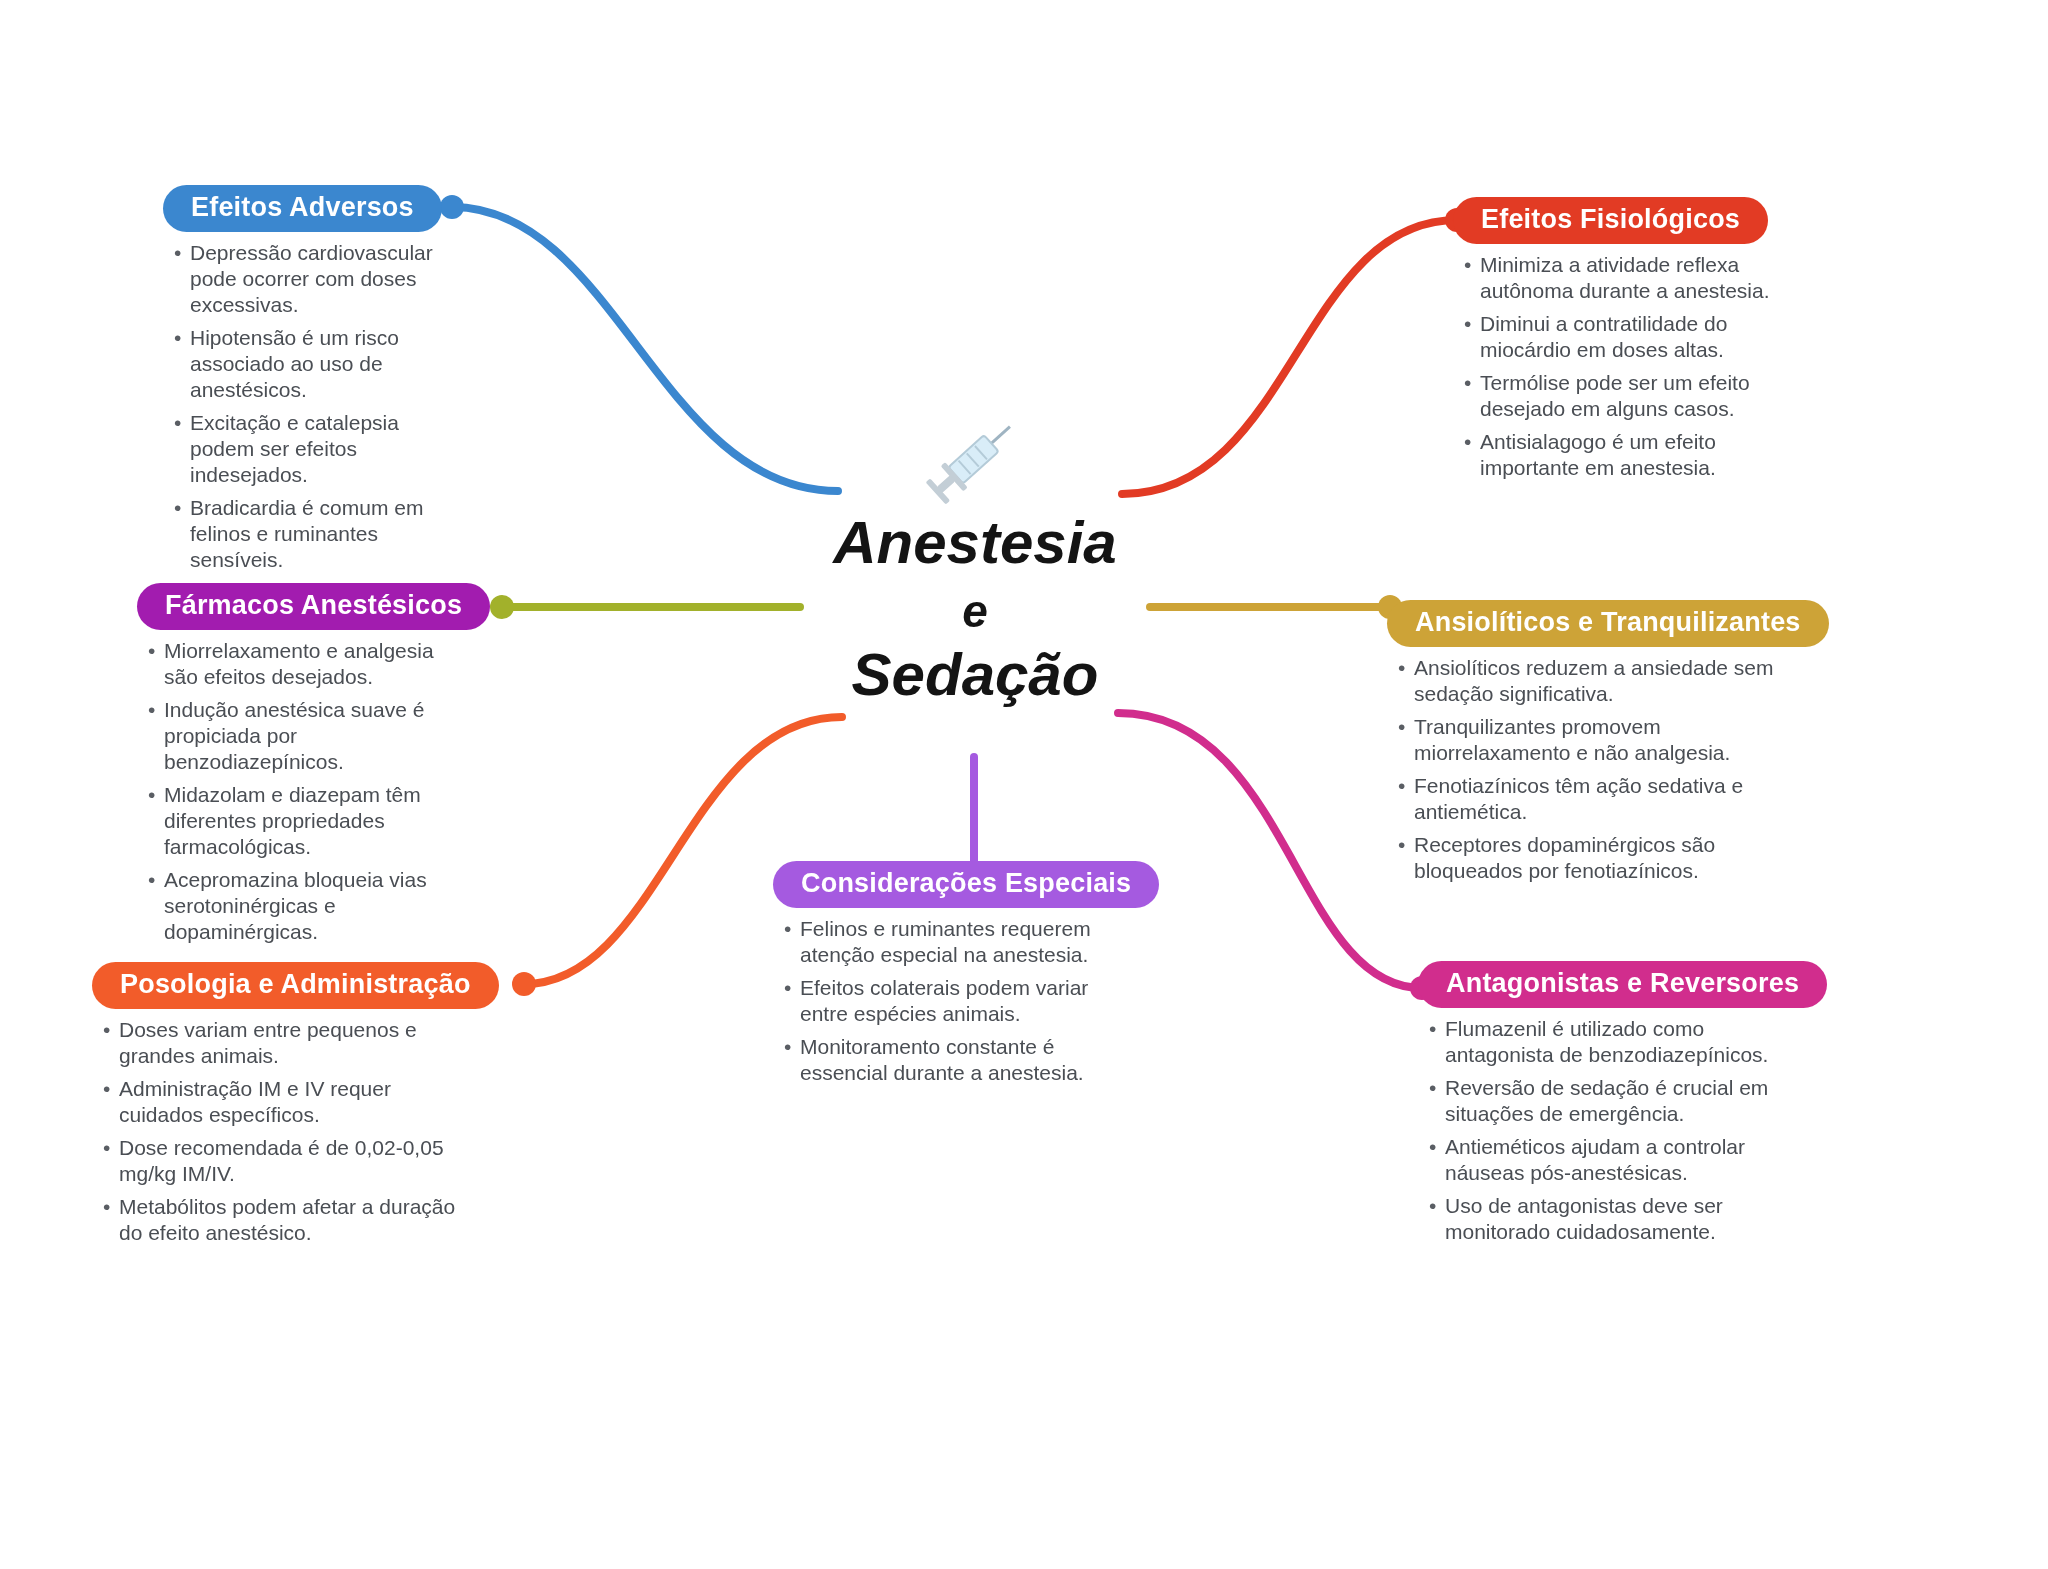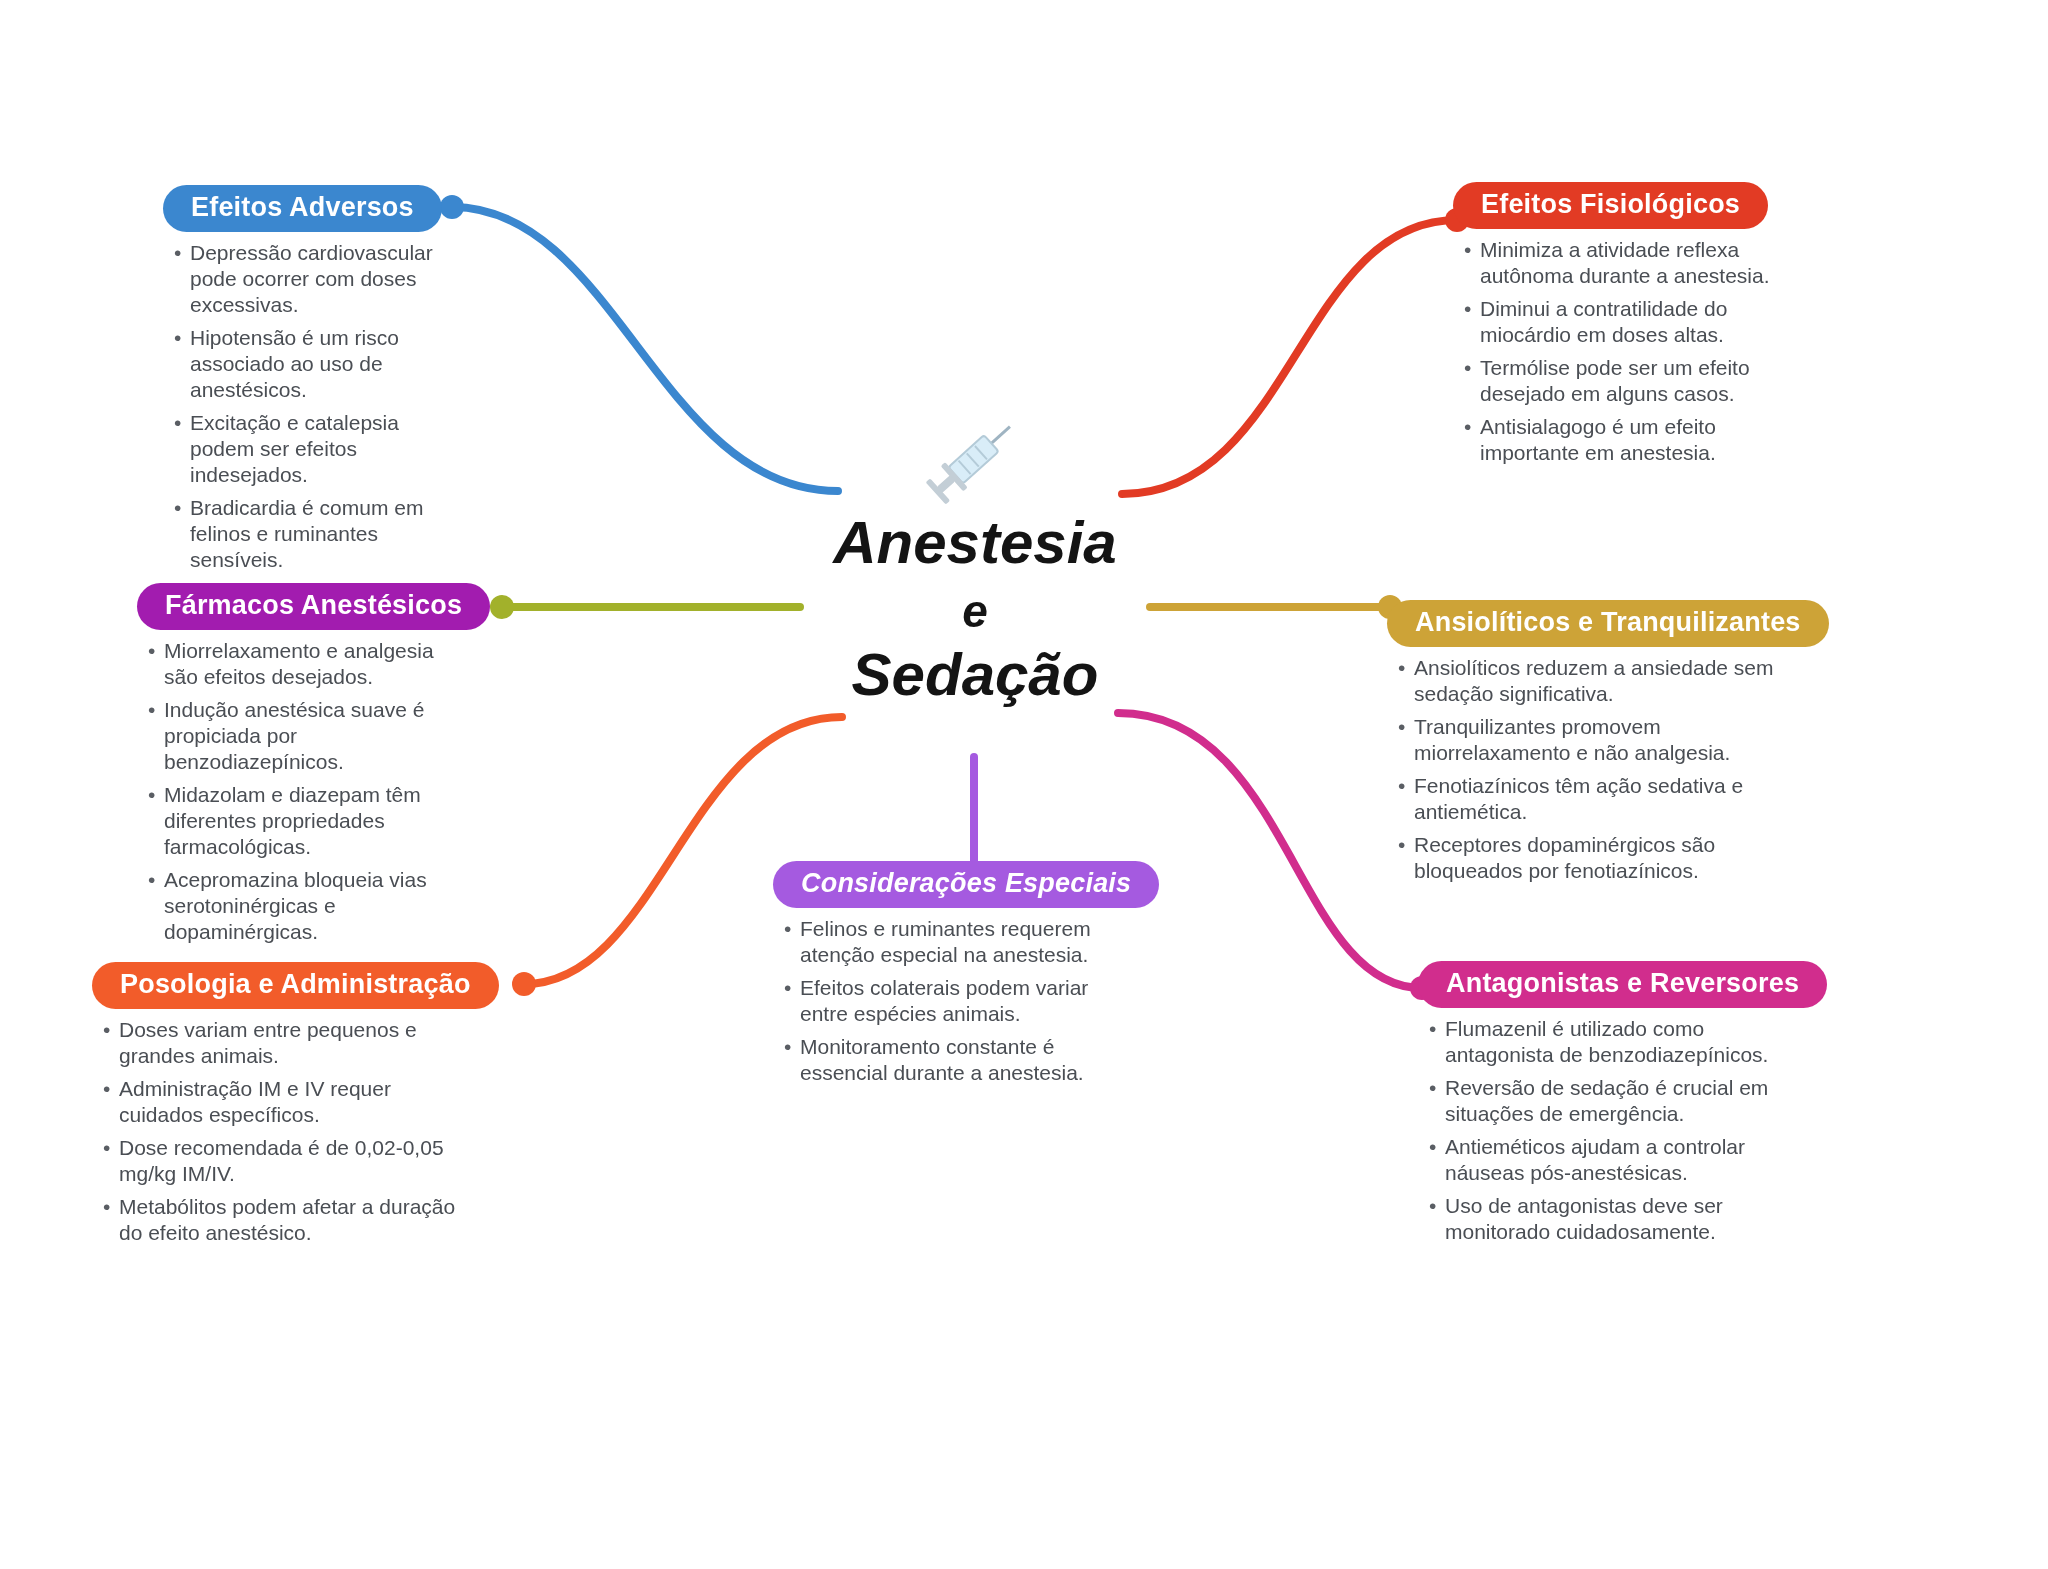--- a/index.html
+++ b/index.html
@@ -135,21 +135,21 @@
       <span>Posologia e Administração</span>
     </div>
     <ul class="bullets" style="width:376px">
       <li>Doses variam entre pequenos e grandes animais.</li>
       <li>Administração IM e IV requer cuidados específicos.</li>
       <li>Dose recomendada é de 0,02-0,05 mg/kg IM/IV.</li>
       <li>Metabólitos podem afetar a duração do efeito anestésico.</li>
     </ul>
   </section>
 
-  <section class="branch" style="left:1453px;top:182px;">
+  <section class="branch" style="left:1453px;top:197px;">
     <div class="pill" style="background-color: rgb(226, 59, 36);">
       <span>Efeitos Fisiológicos</span>
     </div>
     <ul class="bullets" style="width:336px">
       <li>Minimiza a atividade reflexa autônoma durante a anestesia.</li>
       <li>Diminui a contratilidade do miocárdio em doses altas.</li>
       <li>Termólise pode ser um efeito desejado em alguns casos.</li>
       <li>Antisialagogo é um efeito importante em anestesia.</li>
     </ul>
   </section>
@@ -172,21 +172,21 @@
     </div>
     <ul class="bullets" style="width:382px">
       <li>Flumazenil é utilizado como antagonista de benzodiazepínicos.</li>
       <li>Reversão de sedação é crucial em situações de emergência.</li>
       <li>Antieméticos ajudam a controlar náuseas pós-anestésicas.</li>
       <li>Uso de antagonistas deve ser monitorado cuidadosamente.</li>
     </ul>
   </section>
 
   <section class="branch" style="left:773px;top:861px;">
-    <div class="pill" style="background-color: rgb(165, 90, 224); font-style: italic;">
+    <div class="pill" style="background-color: rgb(165, 90, 224);">
       <span>Considerações Especiais</span>
     </div>
     <ul class="bullets" style="width:356px">
       <li>Felinos e ruminantes requerem atenção especial na anestesia.</li>
       <li>Efeitos colaterais podem variar entre espécies animais.</li>
       <li>Monitoramento constante é essencial durante a anestesia.</li>
     </ul>
   </section>
 
 </div>

